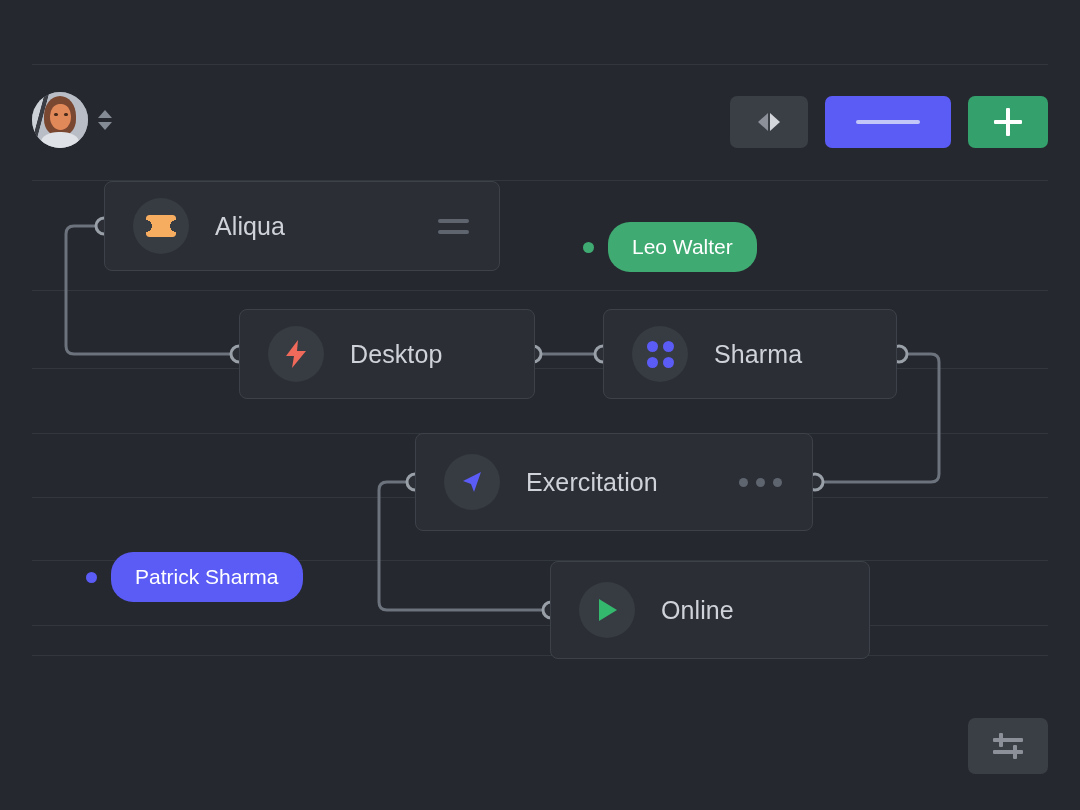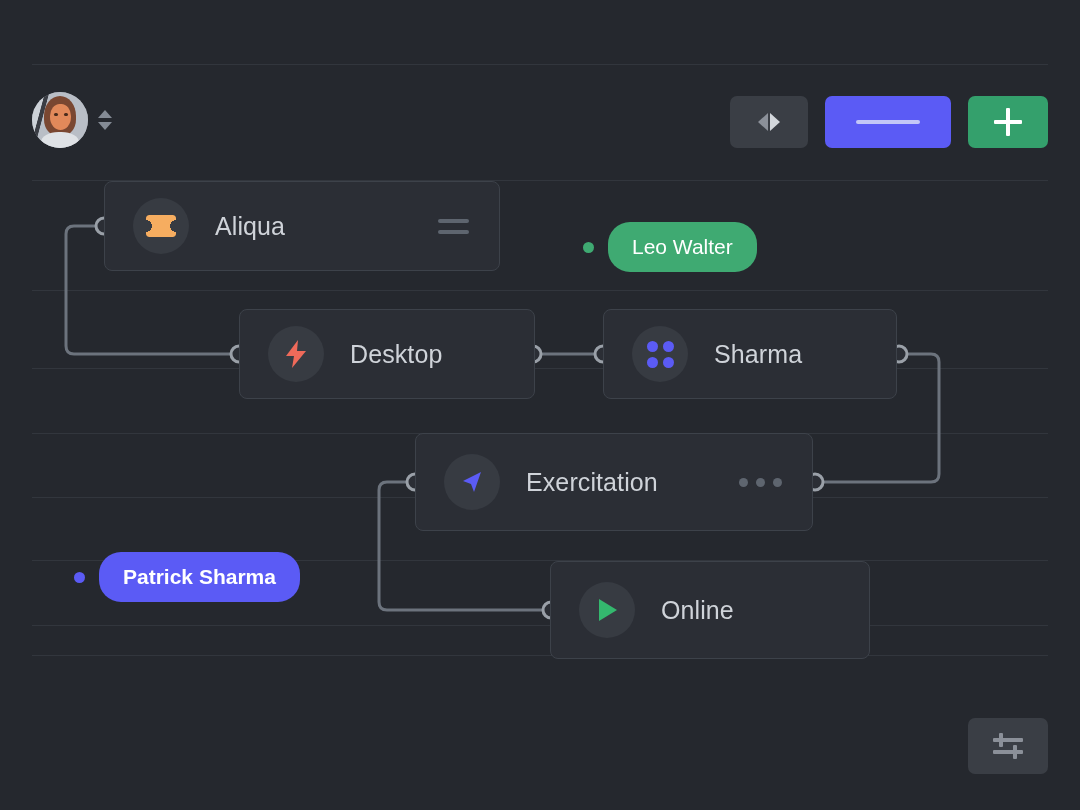--- a/index.html
+++ b/index.html
@@ -436,21 +436,21 @@
       </svg>
     </span>
     <span class="node-label">Online</span>
   </div>
 
   <div class="pill-wrap" style="left:583px; top:222px;">
     <span class="pill-dot" style="background:#3faa72;"></span>
     <span class="pill" style="background:#3faa72;">Leo Walter</span>
   </div>
 
-  <div class="pill-wrap" style="left:74px; top:552px;font-weight:bold;">
+  <div class="pill-wrap" style="left:86px; top:552px;">
     <span class="pill-dot" style="background:#5b5bf5;"></span>
     <span class="pill" style="background:#5b5bf5;">Patrick Sharma</span>
   </div>
 
   <button id="settings-btn">
     <span class="g-sliders">
       <i class="bar bar1"></i>
       <i class="bar bar2"></i>
       <i class="knob knob1"></i>
       <i class="knob knob2"></i>

